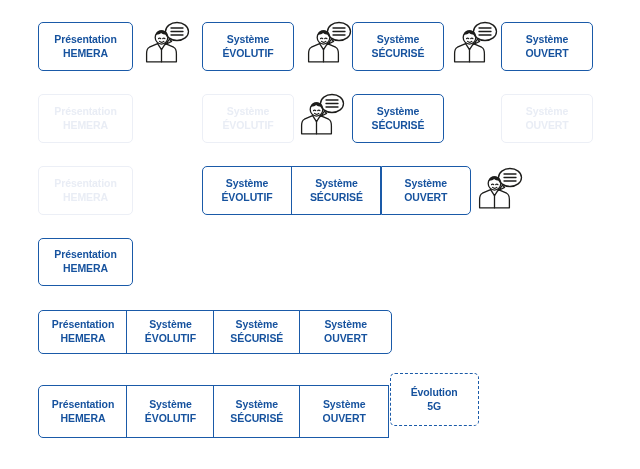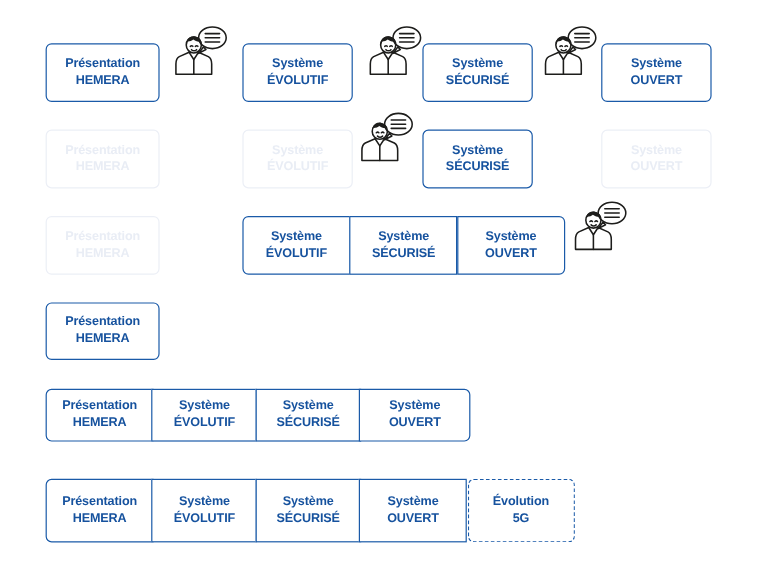--- a/index.html
+++ b/index.html
@@ -33,21 +33,20 @@
     color: #16529e;
     display: flex;
     flex-direction: column;
     align-items: center;
     justify-content: center;
     text-align: center;
     font-weight: bold;
     font-size: 10.5px;
     line-height: 1.32;
     letter-spacing: -0.1px;
-    margin-top: 14px;
   }
   .box .l1, .box .l2 {
     display: block;
     white-space: nowrap;
   }
   .box.faded {
     border-color: #eceff6;
     color: #e9edf5;
   }
   .box.dashed {
@@ -284,19 +283,19 @@
       <span class="l2">ÉVOLUTIF</span>
     </div>
     <div class="box sq-both" style="left:212.8px; top:385px; width:88px; height:53px;">
       <span class="l1">Système</span>
       <span class="l2">SÉCURISÉ</span>
     </div>
     <div class="box sq-both" style="left:299.2px; top:385px; width:90px; height:53px;">
       <span class="l1">Système</span>
       <span class="l2">OUVERT</span>
     </div>
-    <div class="box dashed" style="left:389.6px; top:385px; width:89px; height:53px;">
+    <div class="box dashed" style="left:389.6px; top:373px; width:89px; height:53px;">
       <span class="l1">Évolution</span>
       <span class="l2">5G</span>
     </div>
   </div>
 
 </div>
 
 </body></html>

